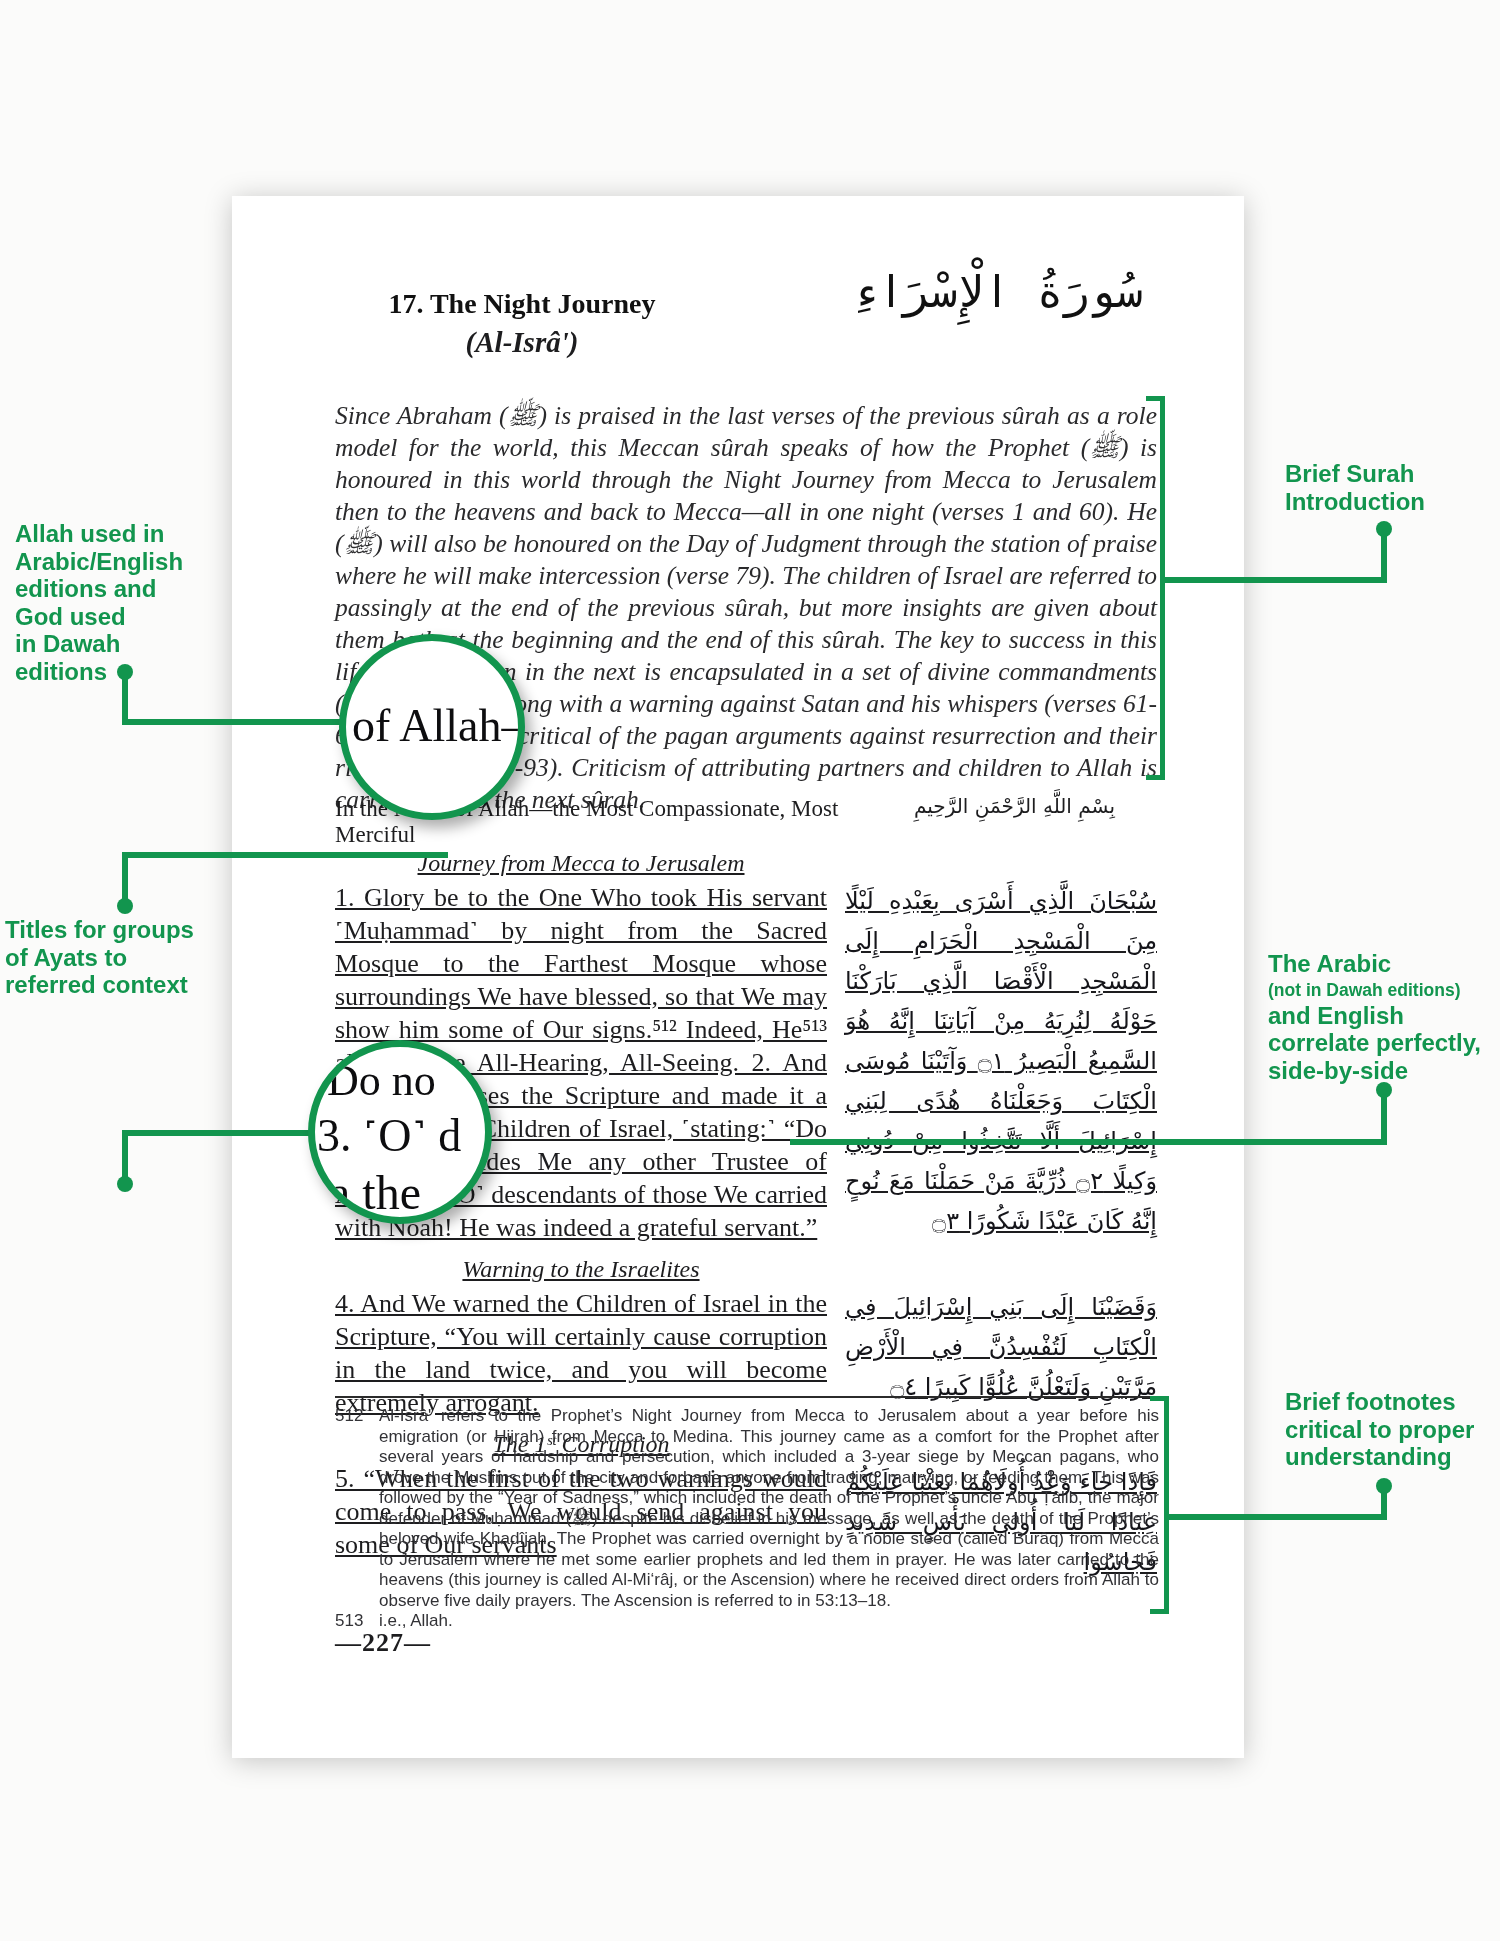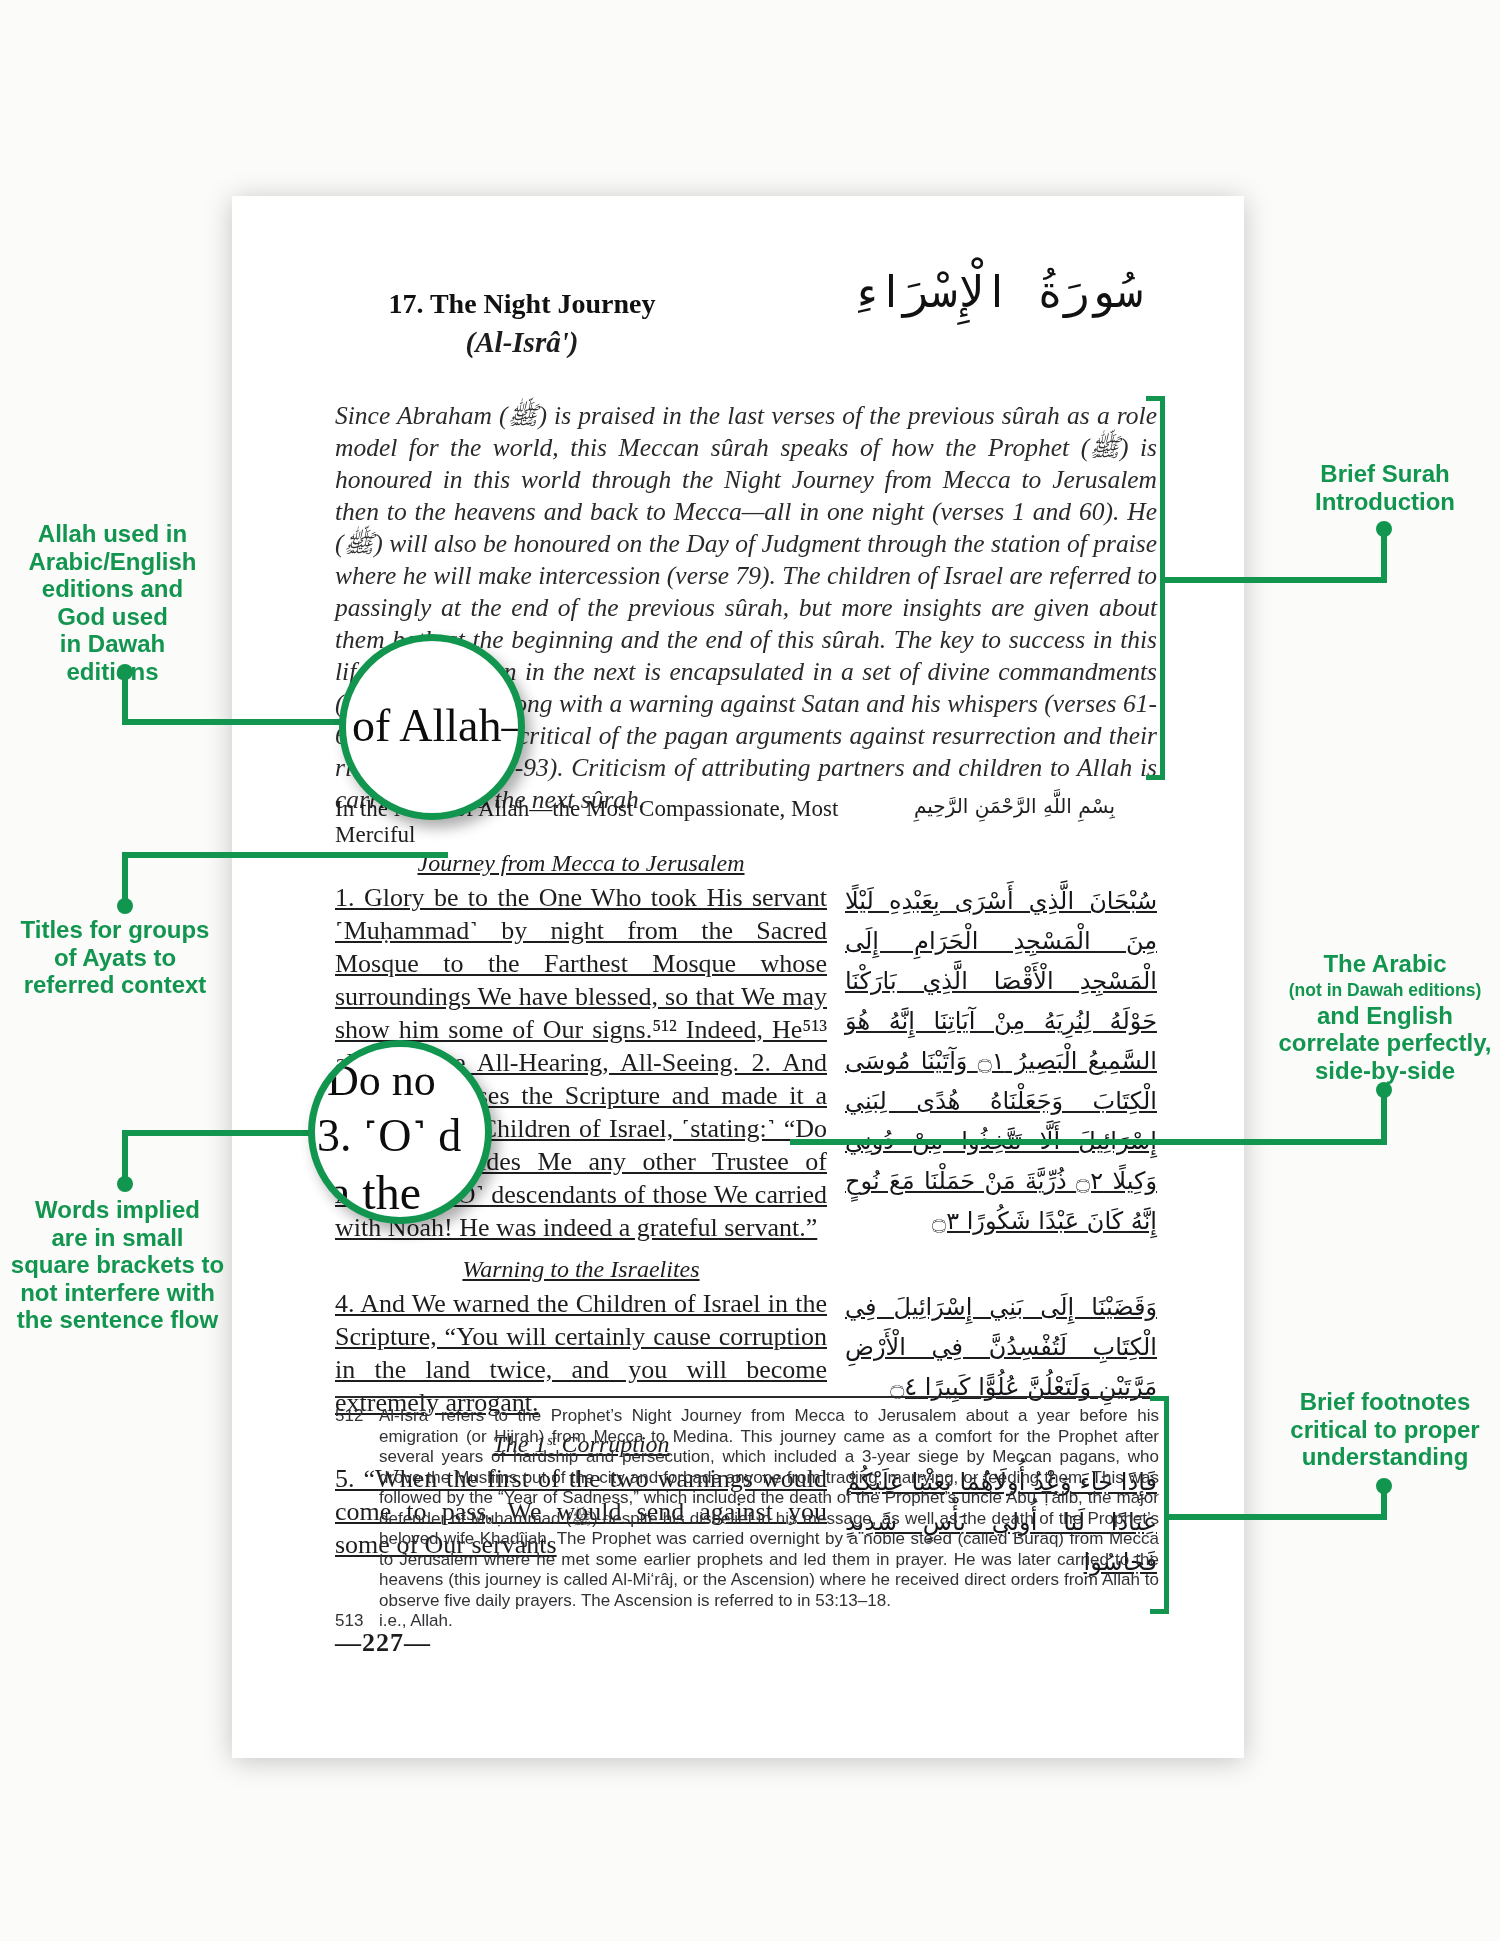--- a/index.html
+++ b/index.html
@@ -31,21 +31,21 @@
   .footnotes{position:absolute;left:103px;top:1210px;width:824px;
              font-family:"Liberation Sans","DejaVu Sans",sans-serif;
              font-size:17px;line-height:20.5px;color:#323236;text-align:justify;}
   .fn{display:flex;}
   .fn-num{flex:0 0 44px;}
   .fn-text{flex:1;}
   .pageno{position:absolute;left:103px;top:1432px;width:822px;text-align:left;
           font-weight:bold;font-size:26px;letter-spacing:1px;}
   
   .ann{position:absolute;color:var(--g);font-family:"Liberation Sans","DejaVu Sans",sans-serif;
-       font-weight:bold;font-size:24px;line-height:27.5px;text-align:center;z-index:6;}
+       font-weight:bold;font-size:24px;line-height:27.5px;text-align:left;z-index:6;}
   .ann .small{font-size:17.5px;line-height:24px;}
   .gl{position:absolute;background:var(--g);z-index:4;}
   .gdot{position:absolute;width:16px;height:16px;border-radius:50%;background:var(--g);z-index:4;}
   .gbracket{position:absolute;width:14px;border:5px solid var(--g);border-left:none;z-index:4;}
   .mag{position:absolute;border-radius:50%;border:7px solid var(--g);background:#fff;
        overflow:hidden;box-shadow:6px 8px 14px rgba(0,0,0,.32);z-index:5;}
   .mag .mtext{position:absolute;white-space:nowrap;color:#0d0d0f;
               font-family:"Liberation Serif","DejaVu Serif",serif;}
 </style>
 </head>
@@ -124,27 +124,20 @@
   <div class="gdot" style="left:117px;top:898px;"></div>
   <div class="ann" style="left:5px;top:916px;width:220px;">
     <div>Titles for groups</div>
     <div>of Ayats to</div>
     <div>referred context</div>
   </div>
 
   <div class="gl" style="left:122px;top:1130px;width:190px;height:6px;"></div>
   <div class="gl" style="left:122px;top:1130px;width:6px;height:52px;"></div>
   <div class="gdot" style="left:117px;top:1176px;"></div>
-  <div class="ann" style="left:10px;top:1196px;width:215px;">
-    <div>Words implied</div>
-    <div>are in small</div>
-    <div>square brackets to</div>
-    <div>not interfere with</div>
-    <div>the sentence flow</div>
-  </div>
 
   <div class="gbracket" style="left:1146px;top:396px;height:374px;"></div>
   <div class="gl" style="left:1160px;top:577px;width:227px;height:6px;"></div>
   <div class="gl" style="left:1381px;top:536px;width:6px;height:44px;"></div>
   <div class="gdot" style="left:1376px;top:521px;"></div>
   <div class="ann" style="left:1285px;top:460px;width:200px;">
     <div>Brief Surah</div>
     <div>Introduction</div>
   </div>
 

